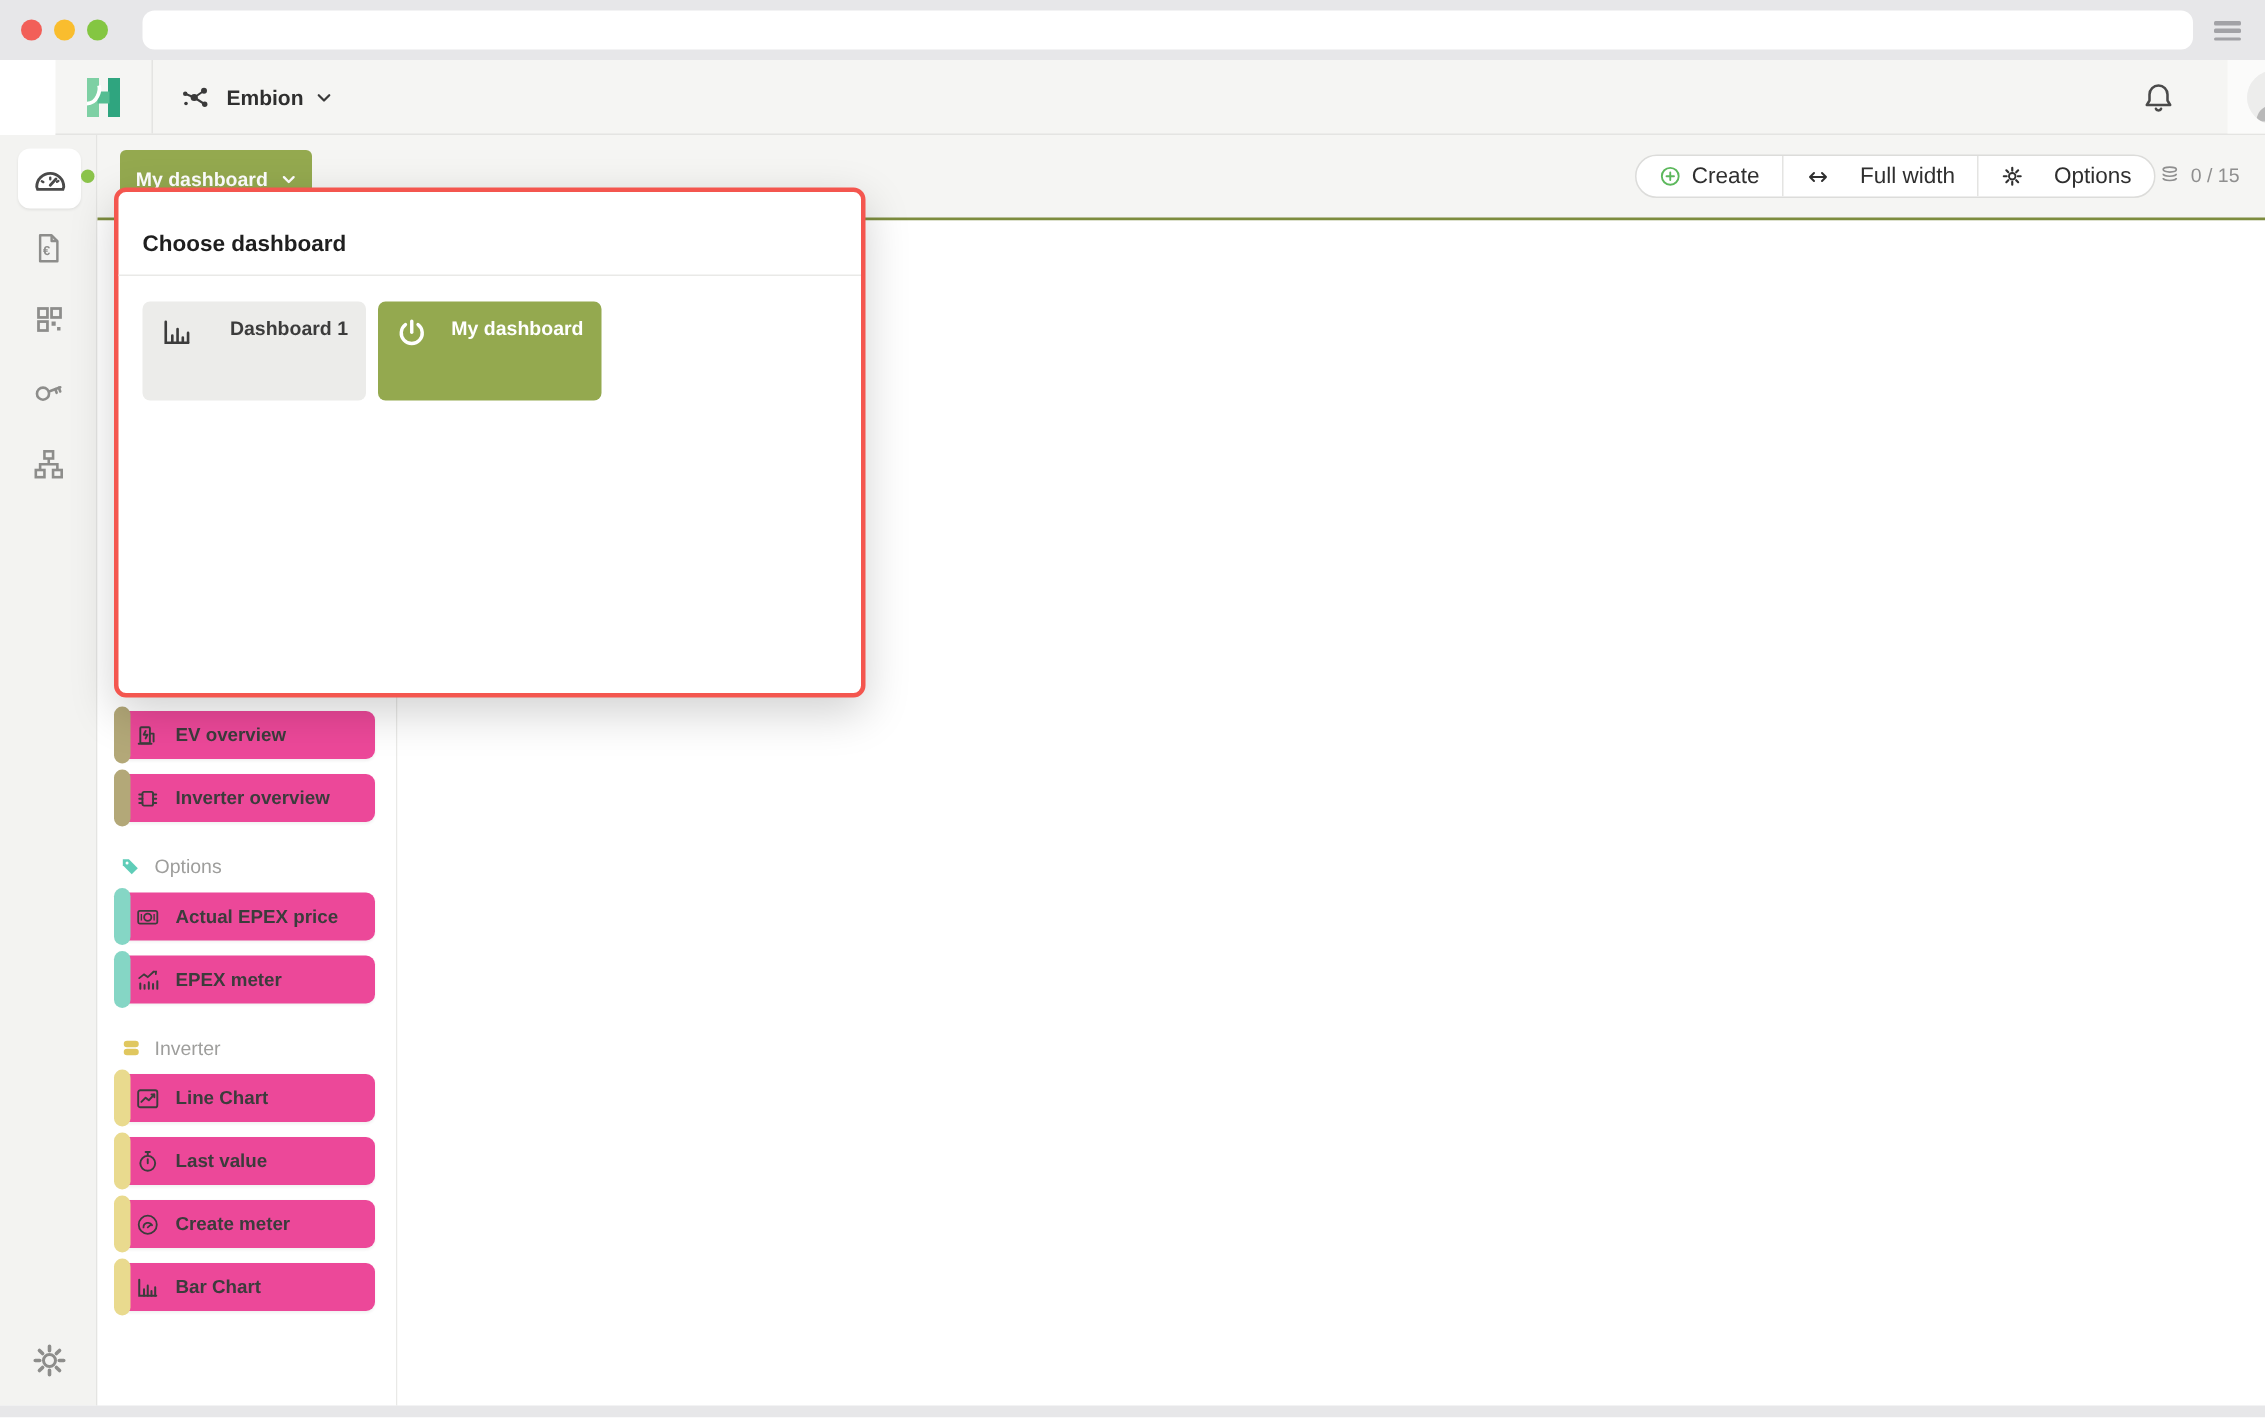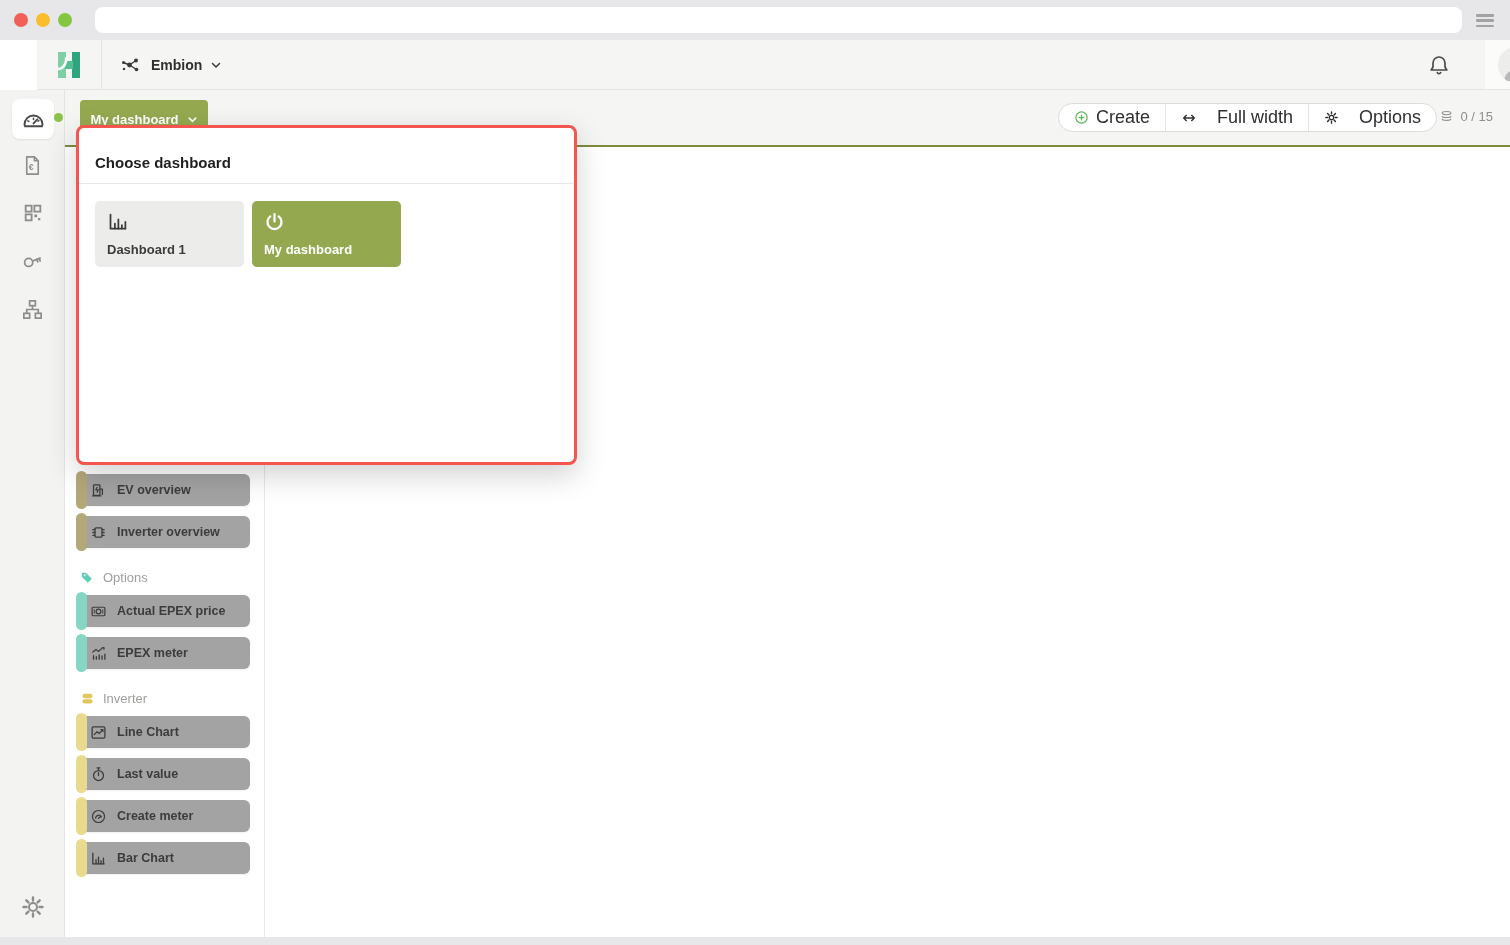--- a/index.html
+++ b/index.html
@@ -36,48 +36,48 @@
   .rail-tile { position:absolute; left:12px; top:9px; width:42px; height:40px; background:#ffffff; border-radius:8px; box-shadow:0 1px 2px rgba(0,0,0,.08); display:flex; align-items:center; justify-content:center; cursor:pointer; }
   .rail-dot { position:absolute; left:54px; top:23px; width:9px; height:9px; border-radius:50%; background:#8bc34a; }
   .rail-ic { position:absolute; left:0; width:65px; display:flex; justify-content:center; color:#8d8d8b; cursor:pointer; }
   .rail-ic.i1 { top:64px; } .rail-ic.i2 { top:112px; } .rail-ic.i3 { top:160px; } .rail-ic.i4 { top:208px; }
   .rail-gear { position:absolute; left:0; bottom:18px; width:65px; display:flex; justify-content:center; color:#8d8d8b; cursor:pointer; }
 
   
   .toolbar { position:absolute; left:65px; top:90px; width:1445px; height:57px; background:#f5f5f3; border-bottom:2px solid #7d8c3e; }
   .dash-btn { position:absolute; left:15px; top:10px; width:128px; height:38px; background:#94a94f; border:none; border-radius:4px; color:#fff; font-weight:bold; font-size:13px; font-family:inherit; display:flex; align-items:center; justify-content:center; gap:8px; cursor:pointer; }
   .btn-group { position:absolute; right:73px; top:13px; height:29px; background:#fff; border:1px solid #dcdcda; border-radius:15px; display:flex; align-items:stretch; overflow:hidden; }
-  .grp-btn { display:flex; align-items:center; gap:7px; padding:0 15px; font-size:18px; color:#2f2f2f; background:none; border:none; font-family:inherit; cursor:pointer; }
+  .grp-btn { display:flex; align-items:center; gap:7px; padding:0 15px; font-size:15px; color:#2f2f2f; background:none; border:none; font-family:inherit; cursor:pointer; }
   .grp-btn + .grp-btn { border-left:1px solid #e4e4e2;gap:20px; }
   .widget-counter { position:absolute; right:17px; top:19px; display:flex; align-items:center; gap:6px; color:#8f8f8f; font-size:13px; }
 
   
   .panel { position:absolute; left:65px; top:147px; width:200px; height:790px; background:#ffffff; border-right:1px solid #e9e9e7; padding-top:327px; }
-  .witem { position:relative; margin:0 0 10px 15px; width:170px; height:32px; background:#a3a3a3; border-radius:6px; display:flex; align-items:center; gap:10px; padding-left:10px; box-shadow:0 1px 2px rgba(0,0,0,.06); cursor:pointer; }
+  .witem { position:relative; margin:0 0 10px 15px; width:170px; height:32px; background:#ec4899; border-radius:6px; display:flex; align-items:center; gap:10px; padding-left:10px; box-shadow:0 1px 2px rgba(0,0,0,.06); cursor:pointer; }
   .witem::before { content:""; position:absolute; left:-4px; top:-3px; bottom:-3px; width:11px; border-radius:7px; z-index:-1; }
   .witem { z-index:0; }
   .witem.a-olive::before { background:#b3a878; }
   .witem.a-teal::before { background:#85d6c5; }
   .witem.a-yellow::before { background:#e9da8e; }
   .wlabel { font-size:12.5px; font-weight:bold; color:#3c3c3c; }
   .wicon { color:#3c3c3c; }
   .wsection { margin:22px 0 10px 15px; display:flex; align-items:center; gap:8px; font-size:13px; color:#9e9e9c; }
 
   
   .content { position:absolute; left:265px; top:147px; width:1245px; height:790px; background:#ffffff; }
 
   
   .footer-strip { position:absolute; left:0; bottom:0; width:1510px; height:8px; background:#e7e7e9; }
 
   
   .modal { position:absolute; left:76px; top:125px; width:501px; height:340px; background:#ffffff; border:3px solid #f4564f; border-radius:8px; box-shadow:0 10px 30px rgba(0,0,0,.18); z-index:100; }
   .modal-title { font-size:15px; font-weight:bold; color:#1f1f1f; padding:26px 16px 12px; }
   .modal-divider { height:1px; background:#e9e9e7; }
   .modal-cards { display:flex; gap:8px; padding:17px 16px; }
-  .dcard { width:149px; height:66px; background:#ececea; border-radius:5px; padding:10px 12px; display:flex; flex-direction:column; justify-content:space-between; cursor:pointer; }
+  .dcard { width:149px; height:66px; background:#ececea; border-radius:5px; padding:10px 12px; display:flex; justify-content:space-between; cursor:pointer; }
   .dcard .dlabel { font-size:13px; font-weight:bold; color:#3c3c3c; }
   .dcard.selected { background:#94a94f; }
   .dcard.selected .dlabel { color:#ffffff; }
 </style>
 </head>
 <body>
 
 <div class="browser-bar">
   <span class="traffic t-red"></span>
   <span class="traffic t-yellow"></span>

